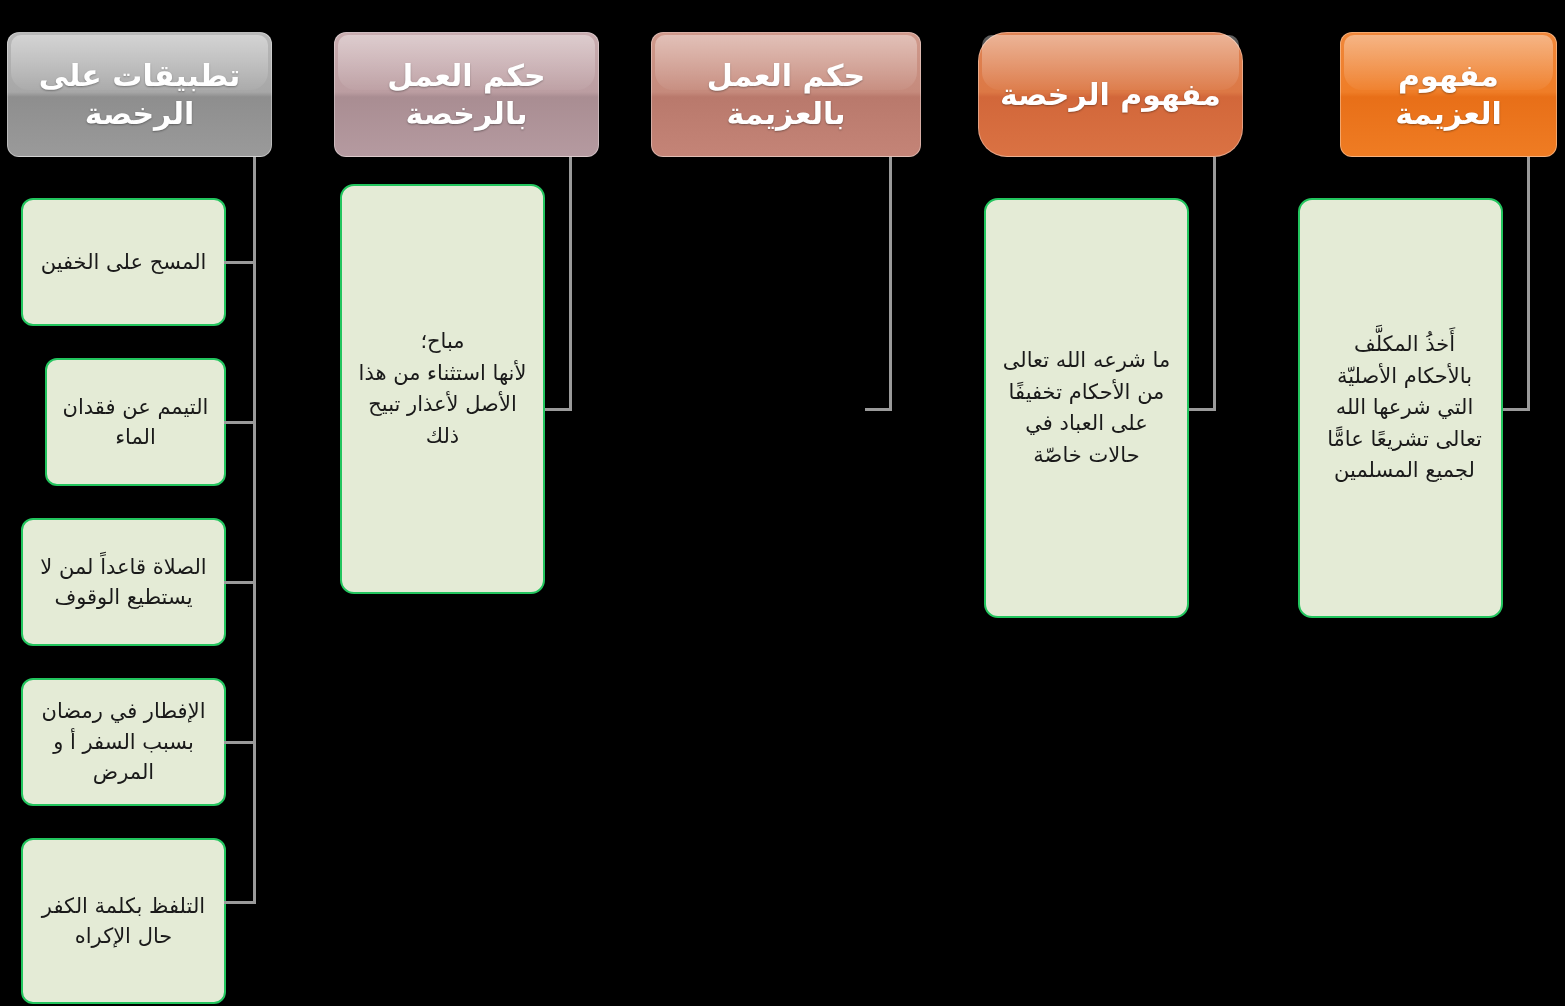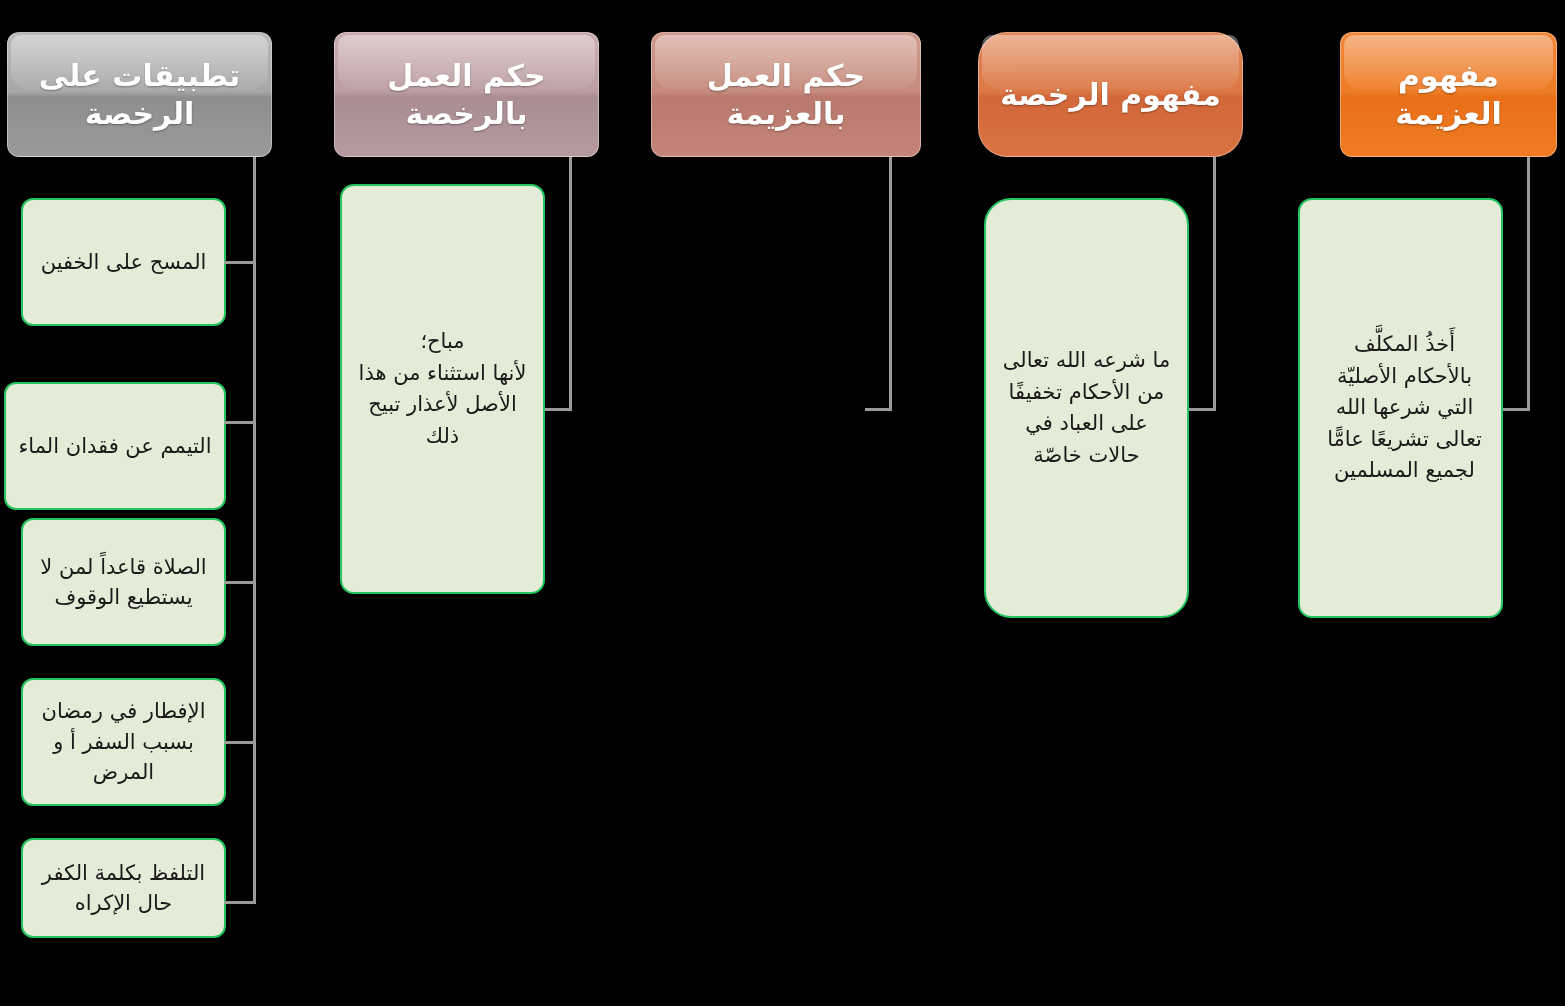--- a/index.html
+++ b/index.html
@@ -106,36 +106,36 @@
     <span class="htxt">تطبيقات على الرخصة</span>
   </div>
 
   <div class="line v" style="right:1309px; top:157px; height:745px;"></div>
 
   <div class="box small" style="right:1339px; top:198px; width:205px; height:128px;">
     <p>المسح على الخفين</p>
   </div>
   <div class="line h" style="right:1309px; top:261px; width:32px;"></div>
 
-  <div class="box small" style="right:1339px; top:358px; width:222px; height:128px;margin-top:24px;">
+  <div class="box small" style="right:1339px; top:358px; width:181px; height:128px;">
     <p>التيمم عن فقدان الماء</p>
   </div>
   <div class="line h" style="right:1309px; top:421px; width:32px;"></div>
 
   <div class="box small" style="right:1339px; top:518px; width:205px; height:128px;justify-content:flex-end;">
     <p>الصلاة قاعداً لمن لا يستطيع الوقوف</p>
   </div>
   <div class="line h" style="right:1309px; top:581px; width:32px;"></div>
 
   <div class="box small" style="right:1339px; top:678px; width:205px; height:128px;">
     <p>الإفطار في رمضان بسبب السفر أ و المرض</p>
   </div>
   <div class="line h" style="right:1309px; top:741px; width:32px;"></div>
 
-  <div class="box small" style="right:1339px; top:838px; width:205px; height:100px;">
+  <div class="box small" style="right:1339px; top:838px; width:205px; height:166px;">
     <p>التلفظ بكلمة الكفر حال الإكراه</p>
   </div>
   <div class="line h" style="right:1309px; top:901px; width:32px;"></div>
 
   <div class="header h-mauve" style="right:966px; width:265px; height:125px;">
     <span class="htxt">حكم العمل بالرخصة</span>
   </div>
   <div class="line v" style="right:993px; top:157px; height:253px;"></div>
   <div class="line h" style="right:993px; top:408px; width:27px;"></div>
 
@@ -150,21 +150,21 @@
   <div class="line v" style="right:673px; top:157px; height:253px;"></div>
   <div class="line h" style="right:673px; top:408px; width:27px;"></div>
 
 
   <div class="header h-orange" style="right:322px; width:265px; height:125px;border-radius:29px;">
     <span class="htxt">مفهوم الرخصة</span>
   </div>
   <div class="line v" style="right:349px; top:157px; height:253px;"></div>
   <div class="line h" style="right:349px; top:408px; width:27px;"></div>
 
-  <div class="box" style="right:376px; top:198px; width:205px; height:420px;border-radius:27px;">
+  <div class="box" style="right:376px; top:198px; width:205px; height:420px;">
     <p>ما شرعه الله تعالى من الأحكام تخفيفًا على العباد في حالات خاصّة</p>
   </div>
 
   <div class="header h-bright" style="right:8px; width:217px; height:125px;">
     <span class="htxt">مفهوم العزيمة</span>
   </div>
   <div class="line v" style="right:35px; top:157px; height:253px;"></div>
   <div class="line h" style="right:35px; top:408px; width:27px;"></div>
 
   <div class="box" style="right:62px; top:198px; width:205px; height:420px;padding-left:20px;">

